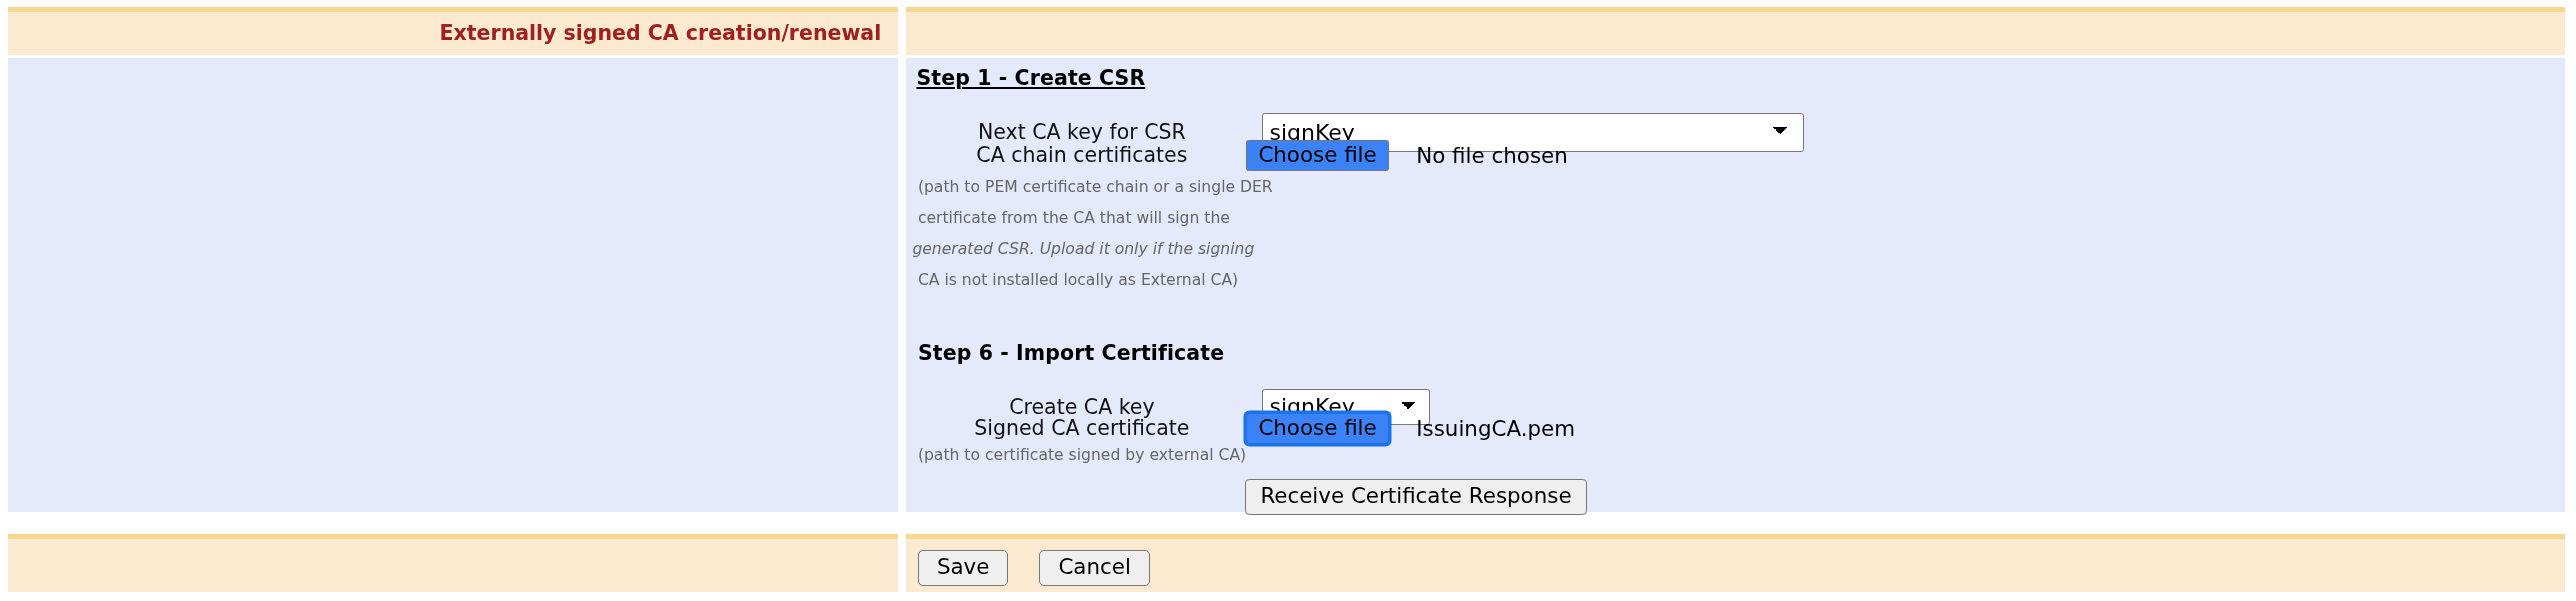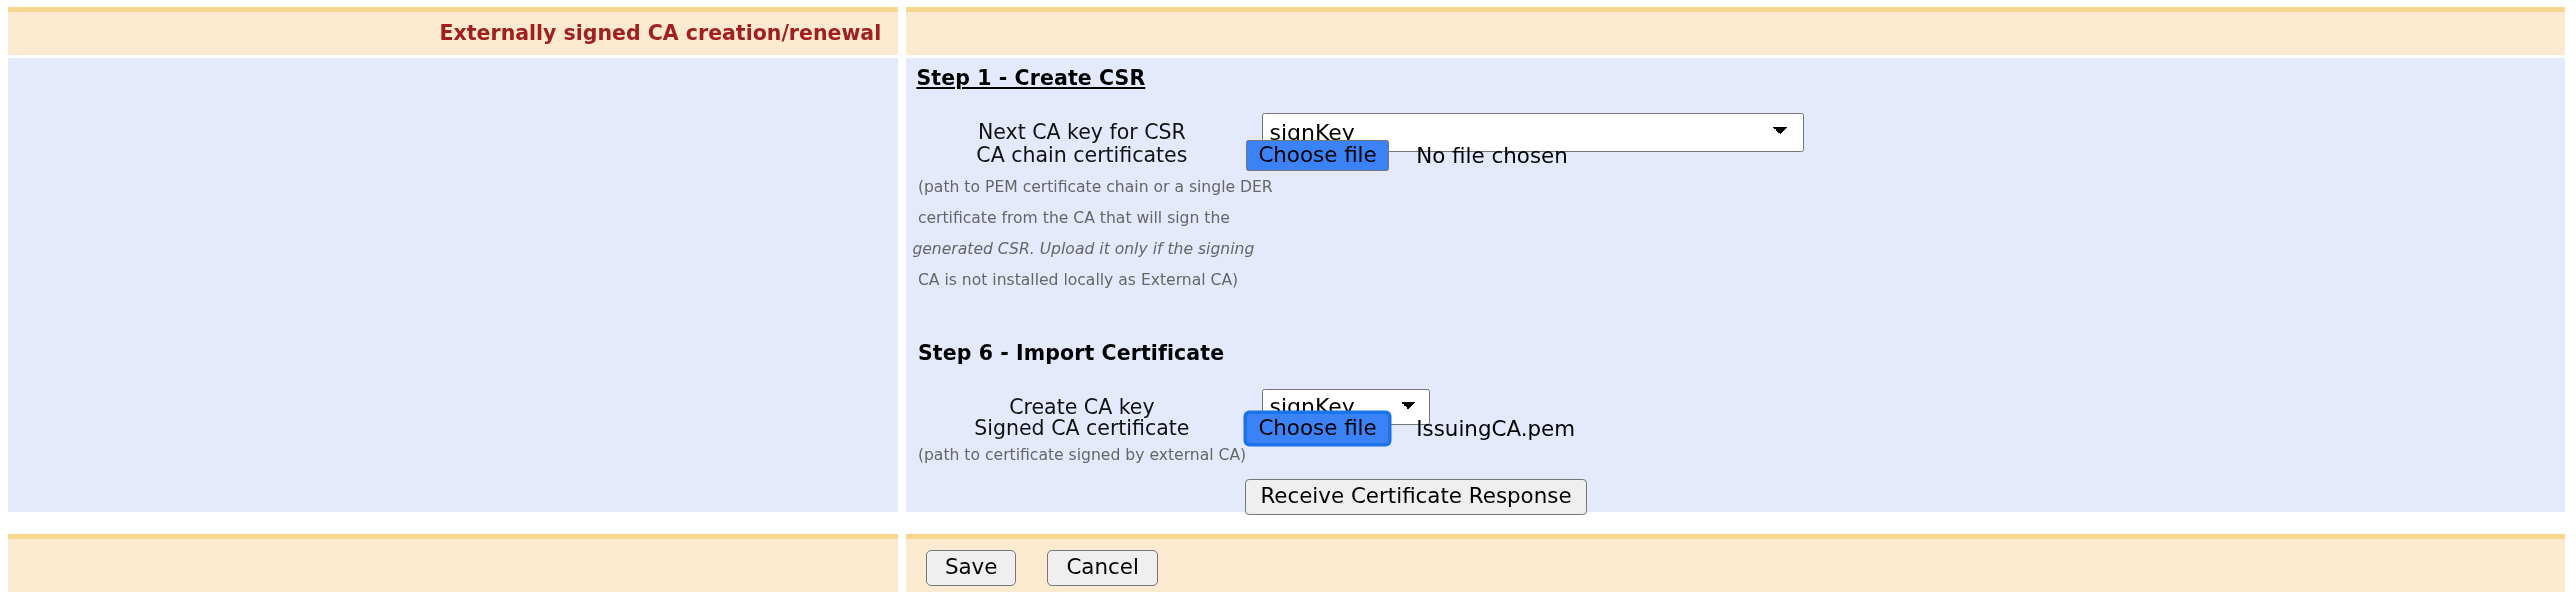--- a/index.html
+++ b/index.html
@@ -103,21 +103,21 @@
     line-height:1.12;
     cursor:default;
   }
 
   
   .abs{position:absolute;}
 
   
   #footer-row{top:534px;height:58px;}
   #footer-row .cell{height:58px;box-sizing:border-box;}
-  .footer-actions{display:flex;align-items:center;gap:31px;padding:10.7px 0 0 11.5px;margin-left:8px;}
+  .footer-actions{display:flex;align-items:center;gap:31px;padding:10.7px 0 0 11.5px;}
   .footer-actions .push-btn{padding:4.1px 18px 5.8px 18px;border-radius:5px;}
 </style>
 </head>
 <body>
 
 <div class="page">
 
   <div class="band" id="header-row">
     <div class="cell cell-left cream gold-top">
       <div class="header-title">Externally signed CA creation/renewal</div>

